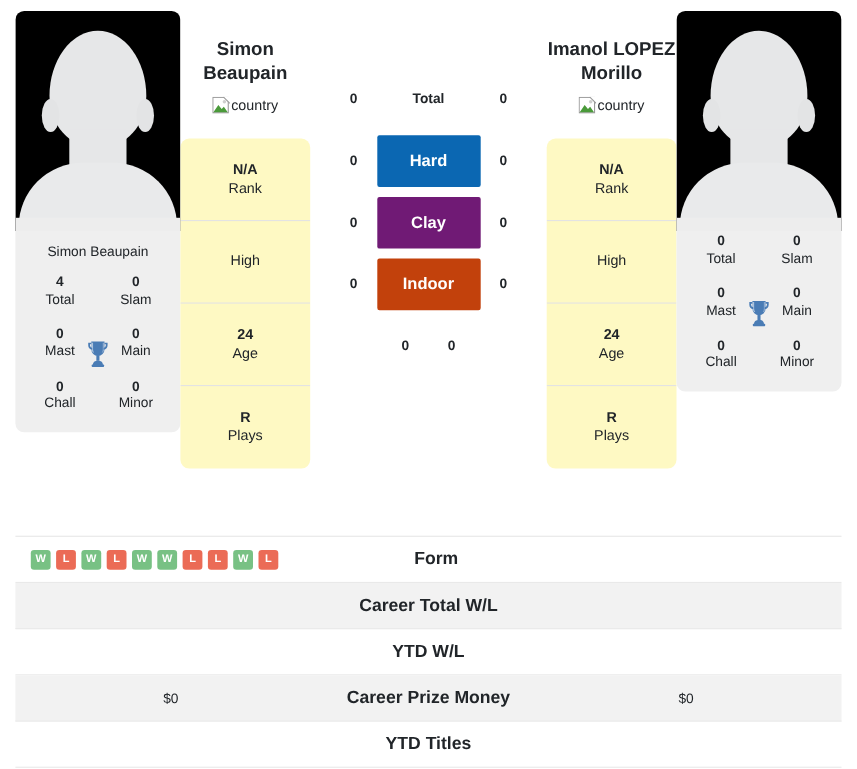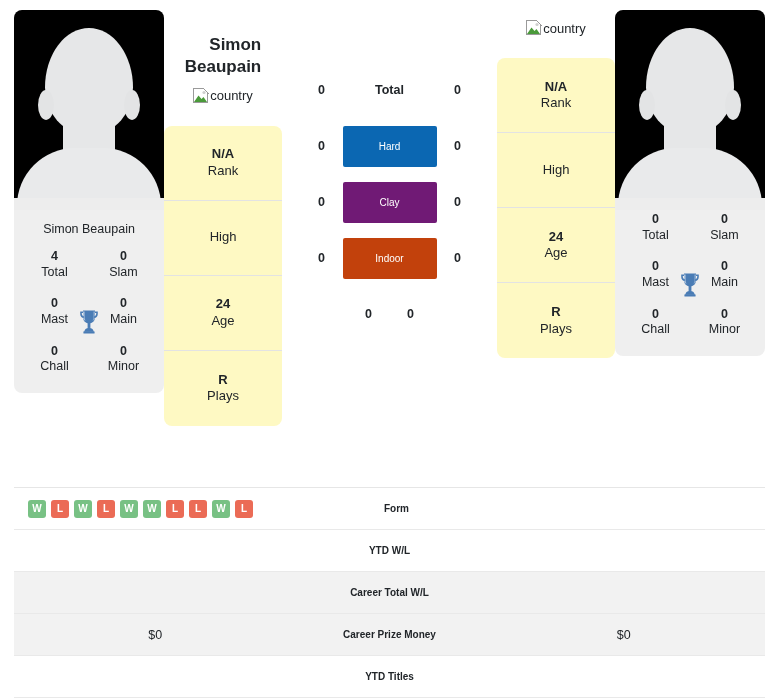--- a/index.html
+++ b/index.html
@@ -130,21 +130,21 @@
   .name-col {
     flex: 0 0 118px;
     width: 118px;
     display: flex;
     flex-direction: column;
     align-items: center;
   }
   .player-name {
     font-size: 17px;
     font-weight: bold;
-    text-align: right;
+    text-align: center;
     line-height: 1.28;
     color: #212529;
     padding: 24px 0 0 0;
   }
   .flag-row {
     margin-top: 10px;
     display: flex;
     align-items: center;
     font-size: 13px;
     color: #212529;
@@ -211,22 +211,22 @@
   .h2h-total-label {
     font-size: 12.5px;
     font-weight: bold;
     color: #212529;
   }
   .surface-badge {
     display: block;
     width: 94px;
     text-align: center;
     color: #ffffff;
-    font-size: 10px;
-    font-weight: normal;
+    font-size: 15px;
+    font-weight: bold;
     padding: 15px 0;
     border-radius: 2px;
   }
 
   
   .stats-table {
     position: absolute;
     left: 14px;
     right: 14px;
     top: 487px;
@@ -245,21 +245,21 @@
     align-items: center;
     font-size: 12.5px;
     color: #212529;
   }
   .stat-left { justify-content: center; }
   .stat-right { justify-content: center; }
   .stat-left.form-cell { justify-content: flex-start; padding-left: 14px; }
   .stat-mid {
     flex: 0 0 186px;
     text-align: center;
-    font-size: 10px;
+    font-size: 16px;
     font-weight: bold;
     color: #212529;
   }
   .form-badges {
     display: flex;
     gap: 5px;
   }
   .form-badge {
     width: 18px;
     height: 18px;
@@ -395,20 +395,24 @@
         </span>
         <span class="h2h-num">0</span>
       </div>
       <div class="h2h-row">
         <span class="h2h-num">0</span>
         <span class="h2h-num">0</span>
       </div>
     </div>
 
     <div class="name-col">
+      <div class="player-name">
+        <span>Imanol LOPEZ</span><br>
+        <span>Morillo</span>
+      </div>
       <div class="flag-row">
         <span class="broken-img">
           <svg viewBox="0 0 16 16" width="16" height="16">
             <rect x="0.5" y="0.5" width="14" height="14" fill="#ffffff" stroke="#9a9a9a" stroke-width="1"></rect>
             <path d="M1 14 L5.5 7.5 L8.5 11 L10.5 9 L14 14 Z" fill="#4a9a3a"></path>
             <circle cx="11" cy="4.5" r="1.6" fill="#cfcfcf"></circle>
             <path d="M10 0 L16 0 L16 6 Z" fill="#ffffff"></path>
             <path d="M10 0 L16 6" stroke="#9a9a9a" stroke-width="1" fill="none"></path>
           </svg>
         </span>
@@ -499,31 +503,31 @@
             <span class="form-badge" style="background: rgb(235, 107, 86);">L</span>
             <span class="form-badge" style="background: rgb(120, 193, 132);">W</span>
             <span class="form-badge" style="background: rgb(235, 107, 86);">L</span>
           </div>
       </div>
       <div class="stat-mid">Form</div>
       <div class="stat-right">
         <div class="form-badges" id="form-right"></div>
       </div>
     </div>
+    <div class="stat-row shaded">
+      <div class="stat-left"></div>
+      <div class="stat-mid">Career Total W/L</div>
+      <div class="stat-right"></div>
+    </div>
     <div class="stat-row">
       <div class="stat-left"></div>
       <div class="stat-mid">YTD W/L</div>
       <div class="stat-right"></div>
     </div>
     <div class="stat-row shaded">
-      <div class="stat-left"></div>
-      <div class="stat-mid">Career Total W/L</div>
-      <div class="stat-right"></div>
-    </div>
-    <div class="stat-row shaded">
       <div class="stat-left">$0</div>
       <div class="stat-mid">Career Prize Money</div>
       <div class="stat-right">$0</div>
     </div>
     <div class="stat-row">
       <div class="stat-left"></div>
       <div class="stat-mid">YTD Titles</div>
       <div class="stat-right"></div>
     </div>
   </div>

